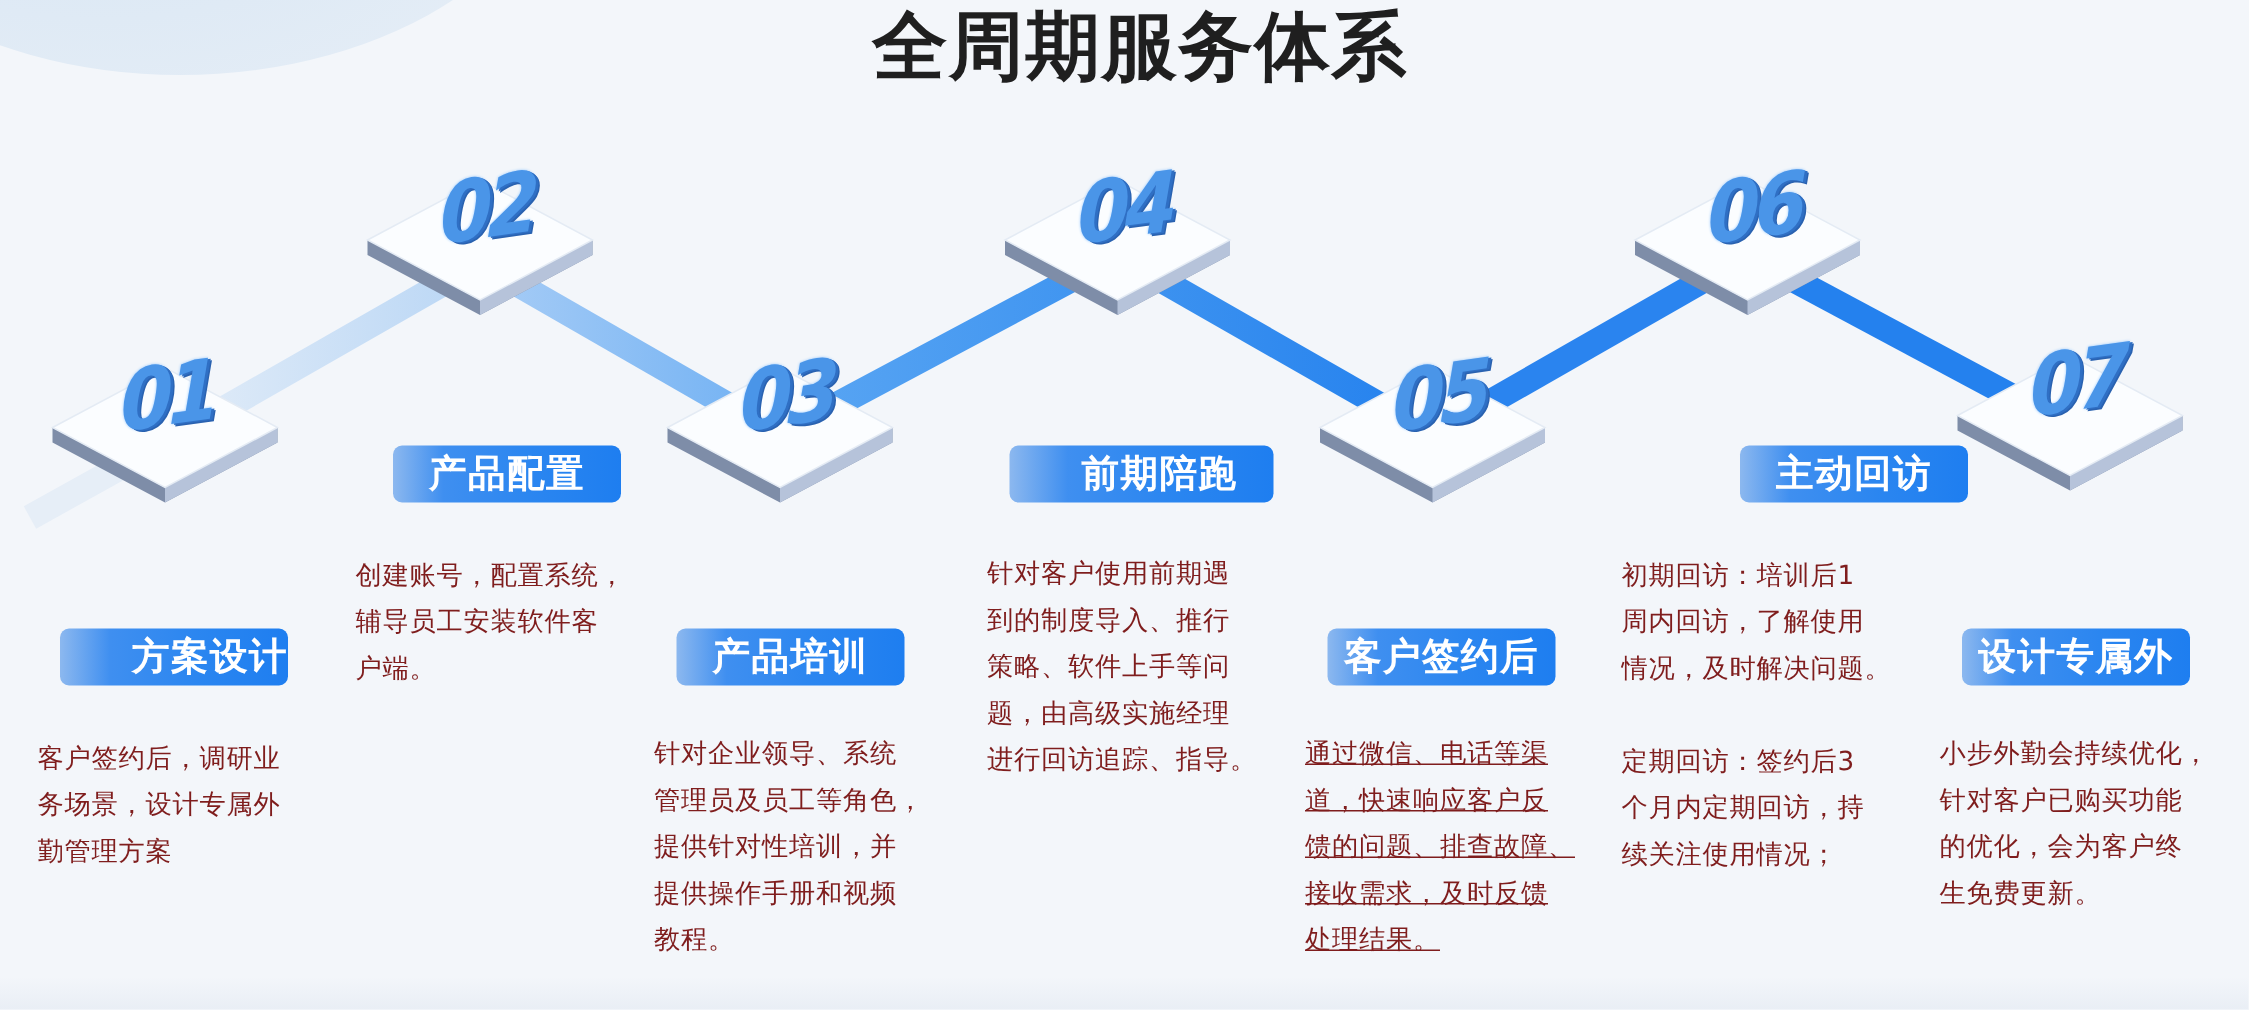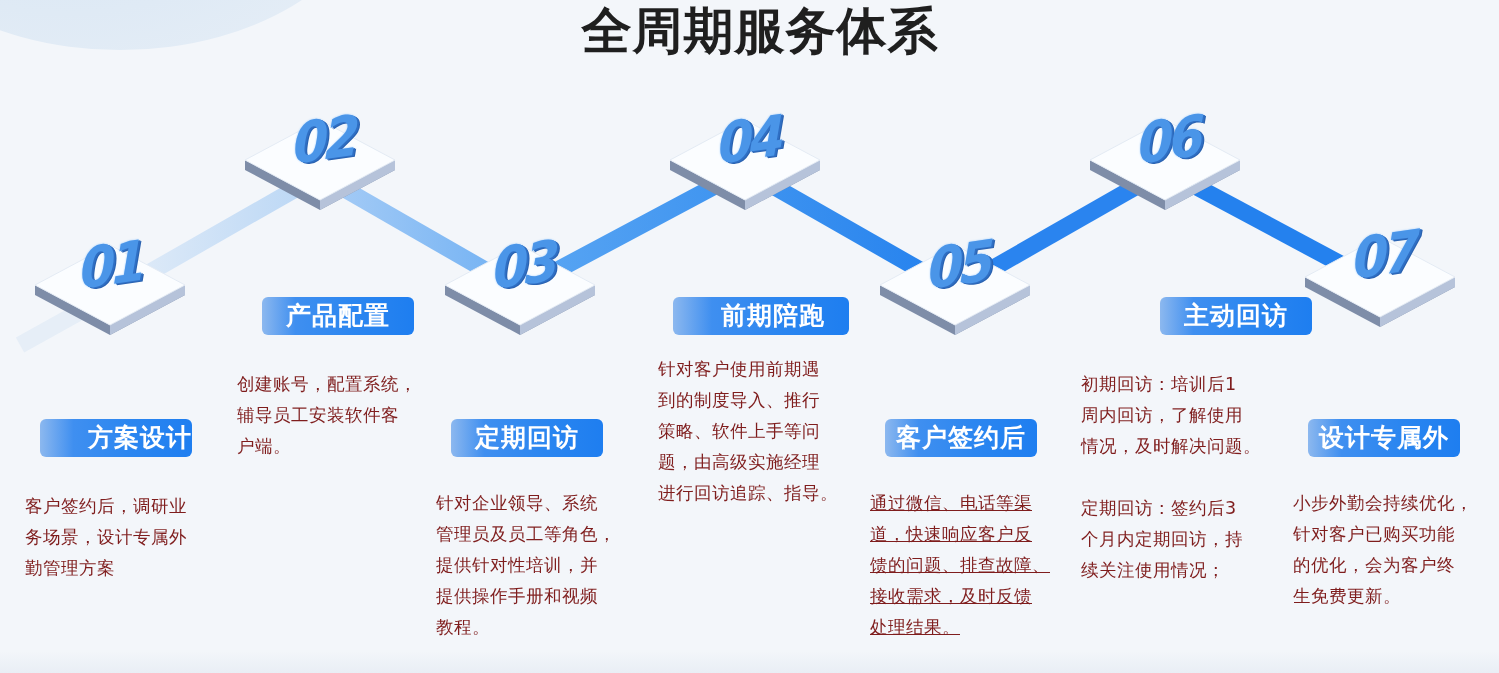--- a/index.html
+++ b/index.html
@@ -137,38 +137,38 @@
   <svg width="150" height="100">
     <polygon points="0,55 75,95 150,55 150,45 75,85 0,45" fill="#7e8da8"></polygon>
     <polygon points="75,95 150,55 150,45 75,85" fill="#b6c3da"></polygon>
     <polygon points="0,45 75,5 150,45 75,85" fill="#fbfdff" stroke="#e4ebf4" stroke-width="1"></polygon>
   </svg>
   <div class="num" style="left:45px; top:-10px;">07</div>
 </div>
 
 <div class="badge" style="left:40px; top:419px;text-align:right;">方案设计</div>
 <div class="badge" style="left:251px; top:297px;margin-left:11px;">产品配置</div>
-<div class="badge" style="left:451px; top:419px;">定期回访</div>
+<div class="badge" style="left:451px; top:419px;">产品培训</div>
 <div class="badge" style="left:673px; top:297px;padding-left:24px;">前期陪跑</div>
 <div class="badge" style="left:885px; top:419px;">客户签约后</div>
 <div class="badge" style="left:1160px; top:297px;">主动回访</div>
 <div class="badge" style="left:1308px; top:419px;">设计专属外</div>
 
 <div class="desc" style="left:25px; top:491px;">客户签约后，调研业
 务场景，设计专属外
 勤管理方案</div>
 <div class="desc" style="left:237px; top:369px;">创建账号，配置系统，
 辅导员工安装软件客
 户端。</div>
 <div class="desc" style="left:436px; top:488px;">针对企业领导、系统
 管理员及员工等角色，
 提供针对性培训，并
 提供操作手册和视频
 教程。</div>
-<div class="desc" style="left:658px; top:354px;">针对客户使用前期遇
+<div class="desc" style="left:658px; top:369px;font-family:Liberation Mono, monospace;">针对客户使用前期遇
 到的制度导入、推行
 策略、软件上手等问
 题，由高级实施经理
 进行回访追踪、指导。</div>
 <div class="desc" style="left:870px; top:488px;text-decoration:underline;">通过微信、电话等渠
 道，快速响应客户反
 馈的问题、排查故障、
 接收需求，及时反馈
 处理结果。</div>
 <div class="desc" style="left:1081px; top:369px;">初期回访：培训后1

